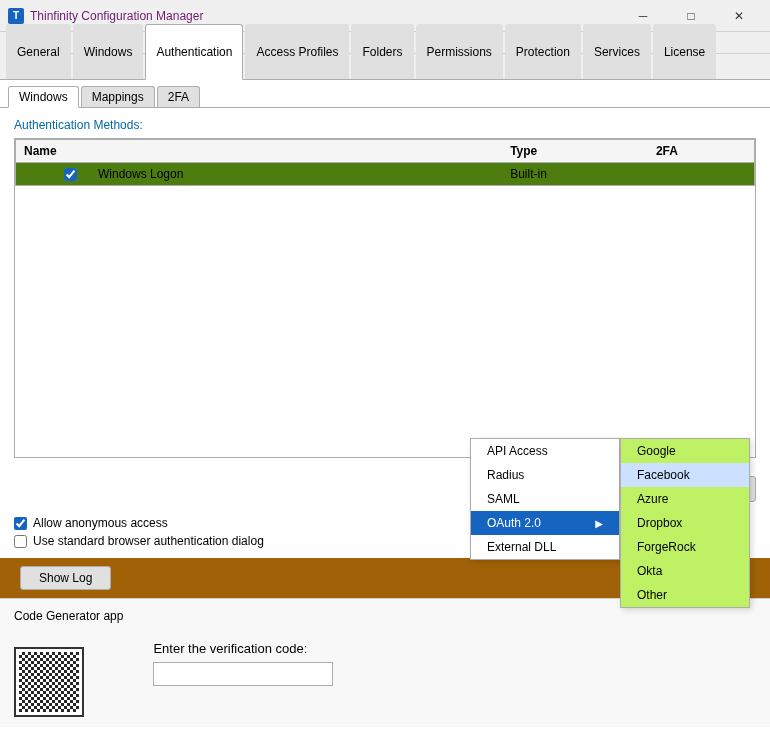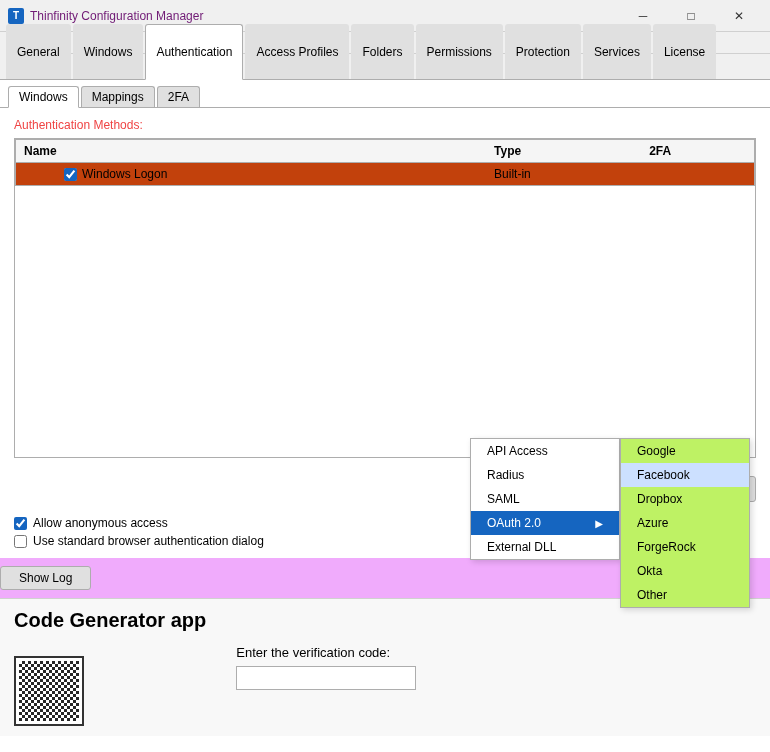--- a/index.html
+++ b/index.html
@@ -134,29 +134,29 @@
 
     
     .content-body {
       padding: 10px 14px;
       background: #fff;
     }
 
     .section-title {
       font-size: 12px;
       margin-bottom: 6px;
-      color: #ef4444;
+      color: #0369a1;
     }
 
     
     .auth-table {
       width: 100%;
       border: 1px solid #adadad;
       border-collapse: collapse;
-      background: #c2410c;
+      background: #4d7c0f;
     }
     .auth-table th, .auth-table td {
       border: none;
       padding: 4px 8px;
       font-size: 12px;
       text-align: left;
     }
     .auth-table thead tr {
       background: #f5f5f5;
       border-bottom: 1px solid #adadad;
@@ -165,21 +165,21 @@
     .table-container {
       border: 1px solid #adadad;
       height: 320px;
       overflow-y: auto;
       background: #fff;
     }
 
     .checkbox-cell {
       display: flex;
       align-items: center;
-      gap: 5px;
+      gap: 21px;
       padding-left: 40px;
     }
     .cb {
       width: 13px; height: 13px;
       accent-color: #1565c0;
     }
     .type-text { color: #000; }
 
     
     .btn-row {
@@ -260,22 +260,22 @@
     .checkbox-option {
       display: flex;
       align-items: center;
       gap: 6px;
       margin-bottom: 4px;
       font-size: 12px;
     }
 
     
     .showlog-area {
-      padding: 8px 0;
-      background: #f0abfc;
+      padding: 8px 20px;
+      background: #a16207;
       text-decoration: underline;
     }
     .btn-showlog {
       padding: 4px 18px;
       font-size: 12px;
       border: 1px solid #adadad;
       background: #e0e0e0;
       cursor: pointer;
       border-radius: 3px;
     }
@@ -288,22 +288,22 @@
       display: flex;
       align-items: center;
       gap: 30px;
     }
     .qr-section {
       display: flex;
       flex-direction: column;
       align-items: flex-start;
     }
     .qr-title {
-      font-size: 20px;
-      font-weight: bold;
+      font-size: 12px;
+      font-weight: normal;
       margin-bottom: 24px;
     }
     .qr-box {
       width: 70px; height: 70px;
       background: #fff;
       border: 2px solid #333;
       display: flex; align-items: center; justify-content: center;
       font-size: 9px;
     }
     
@@ -447,20 +447,20 @@
       <span class="arrow">▶</span>
     </div>
     <div class="dropdown-item">
       <span>External DLL</span>
     </div>
   </div>
 
   <div class="submenu">
     <div class="submenu-item">Google</div>
     <div class="submenu-item highlighted">Facebook</div>
+    <div class="submenu-item">Azure</div>
     <div class="submenu-item">Dropbox</div>
-    <div class="submenu-item">Azure</div>
     <div class="submenu-item">ForgeRock</div>
     <div class="submenu-item">Okta</div>
     <div class="submenu-item">Other</div>
   </div>
 
 </div>
 
 </body></html>

